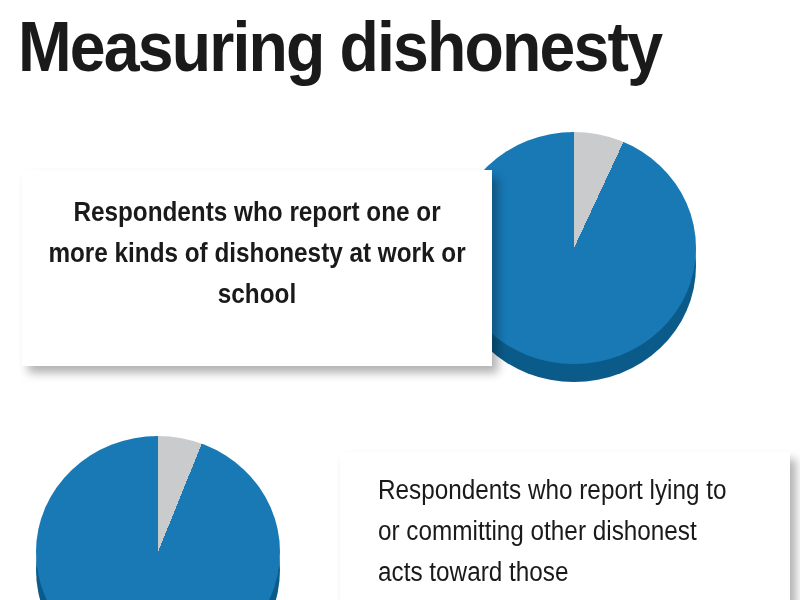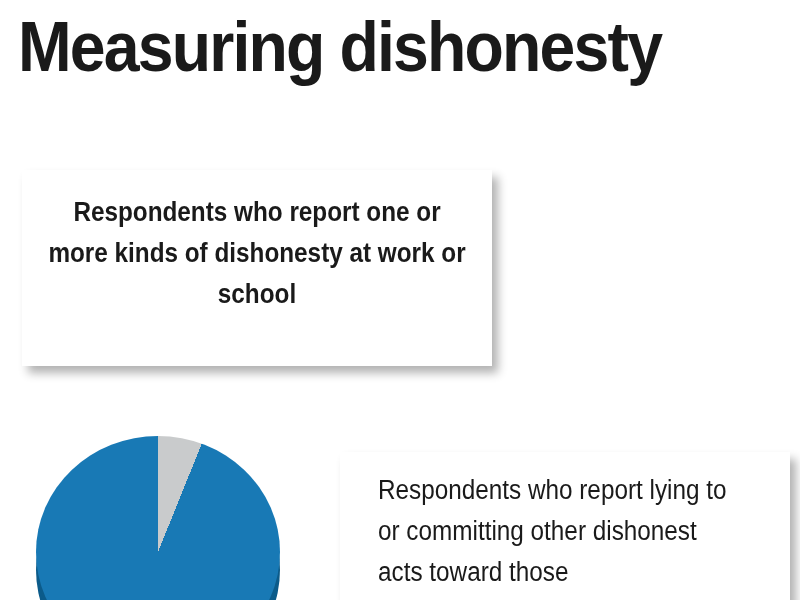--- a/index.html
+++ b/index.html
@@ -140,20 +140,26 @@
 
     <div class="title">Measuring dishonesty</div>
 
     <div class="pie-wrap pie-2">
       <div class="pie-side"></div>
       <div class="pie-top">
         
       </div>
     </div>
 
+    <div class="pie-wrap pie-1">
+      <div class="pie-side"></div>
+      <div class="pie-top">
+        <span class="pie-label lbl-1">93</span>
+      </div>
+    </div>
 
     <div class="panel panel-1">
       <div class="panel-text">Respondents who report one or more kinds of dishonesty at work or school</div>
     </div>
 
     <div class="panel panel-2">
       <div class="panel-text">Respondents who report lying to or committing other dishonest acts toward those</div>
     </div>
 
   </div>

